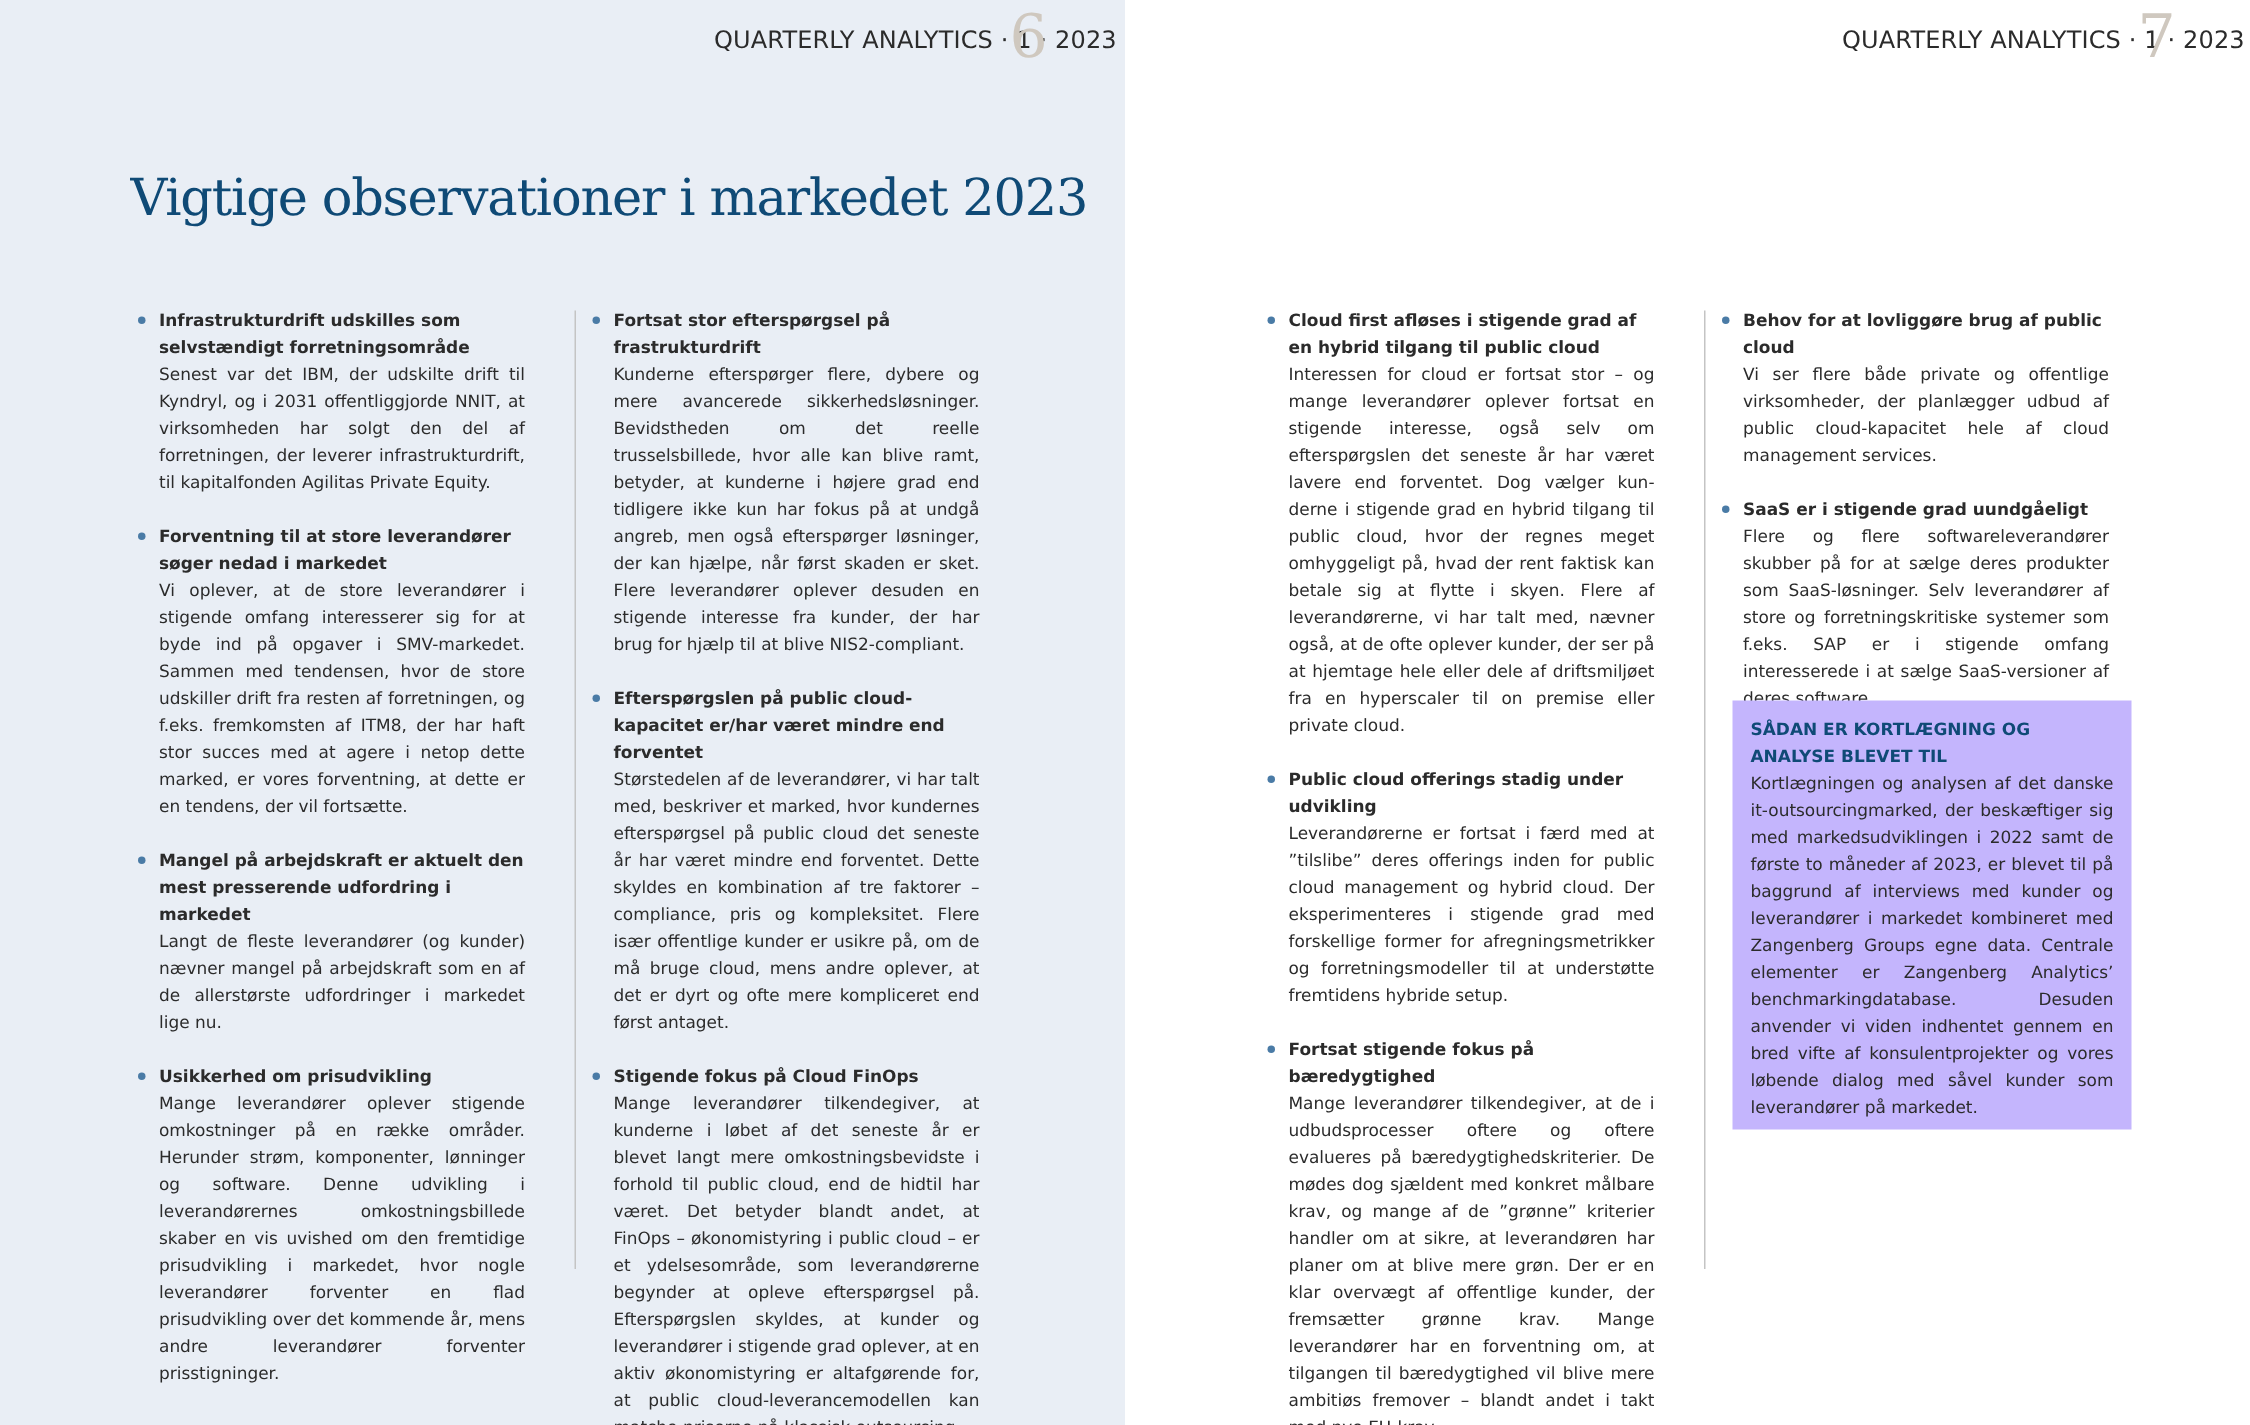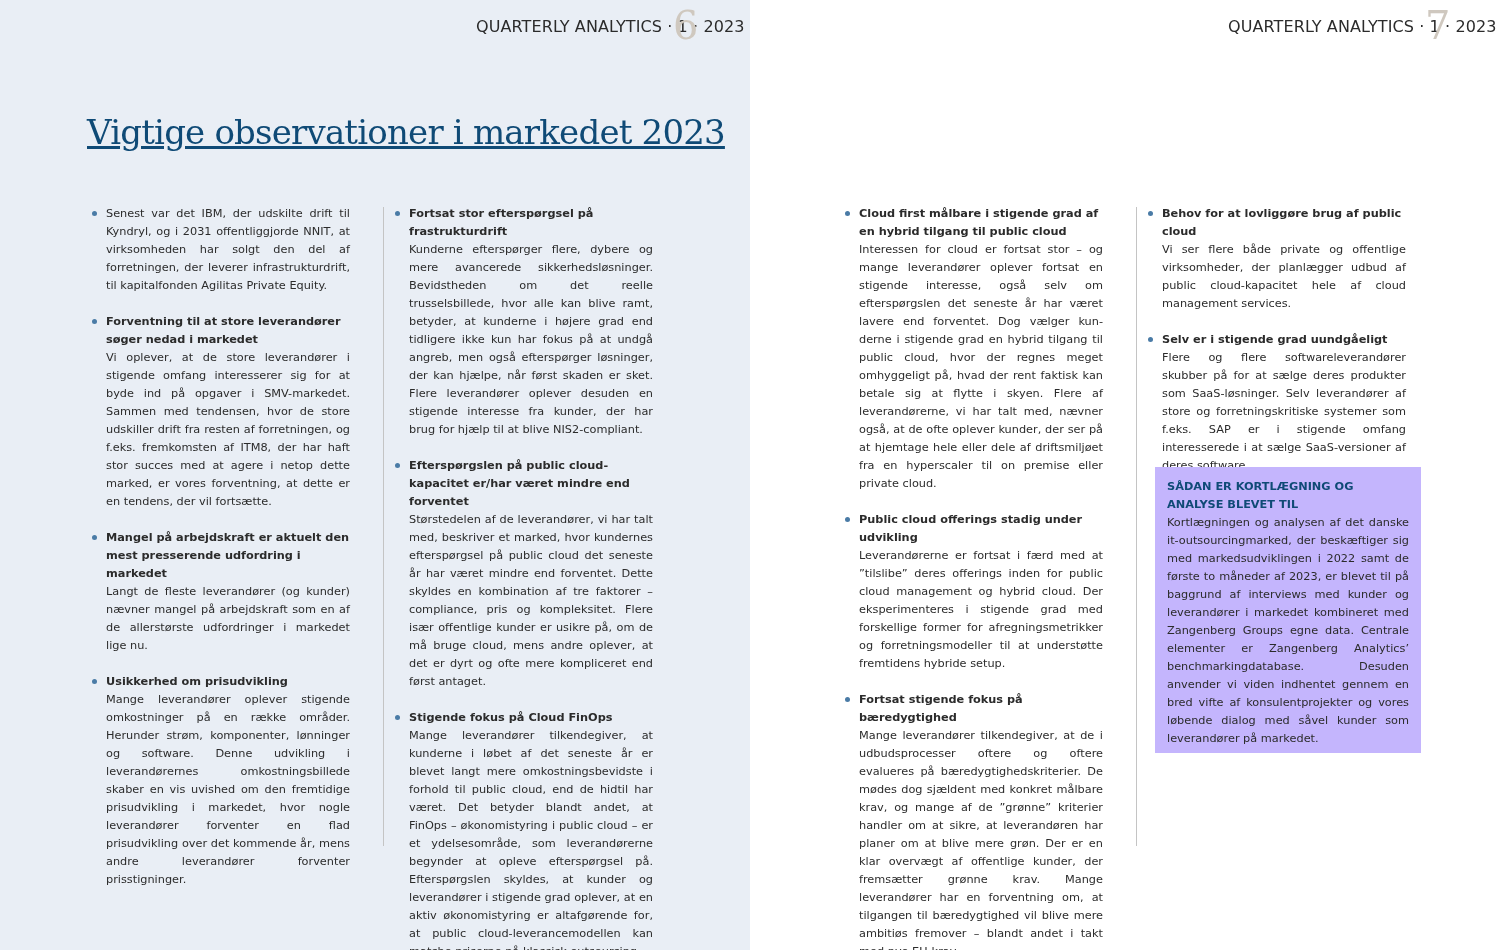--- a/index.html
+++ b/index.html
@@ -11,21 +11,21 @@
 
   .running-head { position:absolute; top:17px; font-family:"DejaVu Sans", sans-serif; font-size:16px;
                   letter-spacing:0.1px; color:#2b2b2b; }
   .page-num { position:absolute; top:2px; font-family:"DejaVu Serif", serif; font-size:40px; color:#cfc8bf; }
   #page-left .running-head { left:476px; }
   #page-left .page-num { left:673px; }
   #page-right .running-head { left:478px; }
   #page-right .page-num { left:675px; }
 
   .title { position:absolute; left:87px; top:112px; margin:0; font-family:"DejaVu Serif", serif;
-           font-weight:normal; font-size:34px; letter-spacing:-0.8px; color:#0f4a76; white-space:nowrap;text-decoration:underline; }
+           font-weight:normal; font-size:34px; letter-spacing:-0.8px; color:#0f4a76; white-space:nowrap; }
 
   .col { position:absolute; top:205px; width:258px; }
   .col-divider { position:absolute; width:1px; background:#c4c4c4; }
 
   .item { position:relative; padding-left:14px; margin-bottom:18px; }
   .bullet { position:absolute; left:0; top:6px; width:5px; height:5px; border-radius:50%; background:#4a7ba6; }
   .item-title { font-weight:bold; font-size:11.3px; line-height:18px; color:#2b2b2b; }
   .item-body { font-size:11.3px; line-height:18px; text-align:justify; hyphens:manual; }
 
   .info-box { position:absolute; left:405px; top:467px; width:242px; height:264px; padding:11px 12px;
@@ -38,20 +38,21 @@
 
 <div class="page" id="page-left">
   <span class="running-head">QUARTERLY ANALYTICS · 1 · 2023</span>
   <span class="page-num">6</span>
 
   <h1 class="title">Vigtige observationer i markedet 2023</h1>
 
   <div class="col" style="left:92px;">
     <div class="item">
       <span class="bullet"></span>
+      <div class="item-title">Infrastrukturdrift udskilles som selvstændigt forretningsområde</div>
       <div class="item-body">Senest var det IBM, der udskilte drift til Kyndryl, og i 2031 offentliggjorde NNIT, at virksomheden har solgt den del af forretningen, der leverer in­frastrukturdrift, til kapitalfonden Agilitas Private Equity.</div>
     </div>
     <div class="item">
       <span class="bullet"></span>
       <div class="item-title">Forventning til at store leverandører søger nedad i markedet</div>
       <div class="item-body">Vi oplever, at de store leverandører i stigende omfang interesserer sig for at byde ind på opga­ver i SMV-markedet. Sammen med tendensen, hvor de store udskiller drift fra resten af for­retningen, og f.eks. fremkomsten af ITM8, der har haft stor succes med at agere i netop dette marked, er vores forventning, at dette er en ten­dens, der vil fortsætte.</div>
     </div>
     <div class="item">
       <span class="bullet"></span>
       <div class="item-title">Mangel på arbejdskraft er aktuelt den mest presserende udfordring i markedet</div>
@@ -85,21 +86,21 @@
   </div>
 </div>
 
 <div class="page" id="page-right">
   <span class="running-head">QUARTERLY ANALYTICS · 1 · 2023</span>
   <span class="page-num">7</span>
 
   <div class="col" style="left:95px;">
     <div class="item">
       <span class="bullet"></span>
-      <div class="item-title">Cloud first målbare i stigende grad af en hybrid tilgang til public cloud</div>
+      <div class="item-title">Cloud first afløses i stigende grad af en hybrid tilgang til public cloud</div>
       <div class="item-body">Interessen for cloud er fortsat stor – og mange leverandører oplever fortsat en stigende interes­se, også selv om efterspørgslen det seneste år har været lavere end forventet. Dog vælger kun­derne i stigende grad en hybrid tilgang til public cloud, hvor der regnes meget omhyggeligt på, hvad der rent faktisk kan betale sig at flytte i skyen. Flere af leverandørerne, vi har talt med, nævner også, at de ofte oplever kunder, der ser på at hjemtage hele eller dele af driftsmiljøet fra en hyperscaler til on premise eller private cloud.</div>
     </div>
     <div class="item">
       <span class="bullet"></span>
       <div class="item-title">Public cloud offerings stadig under udvikling</div>
       <div class="item-body">Leverandørerne er fortsat i færd med at ”tilsli­be” deres offerings inden for public cloud mana­gement og hybrid cloud. Der eksperimenteres i stigende grad med forskellige former for afreg­ningsmetrikker og forretningsmodeller til at un­derstøtte fremtidens hybride setup.</div>
     </div>
     <div class="item">
       <span class="bullet"></span>
       <div class="item-title">Fortsat stigende fokus på bæredygtighed</div>
@@ -110,21 +111,21 @@
   <div class="col-divider" style="left:386px; top:207px; height:639px;"></div>
 
   <div class="col" style="left:398px;">
     <div class="item">
       <span class="bullet"></span>
       <div class="item-title">Behov for at lovliggøre brug af public cloud</div>
       <div class="item-body">Vi ser flere både private og offentlige virksomhe­der, der planlægger udbud af public cloud-kapa­citet hele af cloud management services.</div>
     </div>
     <div class="item">
       <span class="bullet"></span>
-      <div class="item-title">Selv er i stigende grad uundgåeligt</div>
+      <div class="item-title">SaaS er i stigende grad uundgåeligt</div>
       <div class="item-body">Flere og flere softwareleverandører skubber på for at sælge deres produkter som SaaS-løsnin­ger. Selv leverandører af store og forretnings­kritiske systemer som f.eks. SAP er i stigende omfang interesserede i at sælge SaaS-versioner af deres software.</div>
     </div>
   </div>
 
   <div class="info-box">
     <div class="info-title">SÅDAN ER KORTLÆGNING OG ANALYSE BLEVET TIL</div>
     <div class="info-body">Kortlægningen og analysen af det danske it-outsourcingmarked, der beskæftiger sig med markedsudviklingen i 2022 samt de før­ste to måneder af 2023, er blevet til på bag­grund af interviews med kunder og leverandø­rer i markedet kombineret med Zangenberg Groups egne data. Centrale elementer er Zan­genberg Analytics’ benchmarkingdatabase. Desuden anvender vi viden indhentet gennem en bred vifte af konsulentprojekter og vores løbende dialog med såvel kunder som leveran­dører på markedet.</div>
   </div>
 </div>
 

